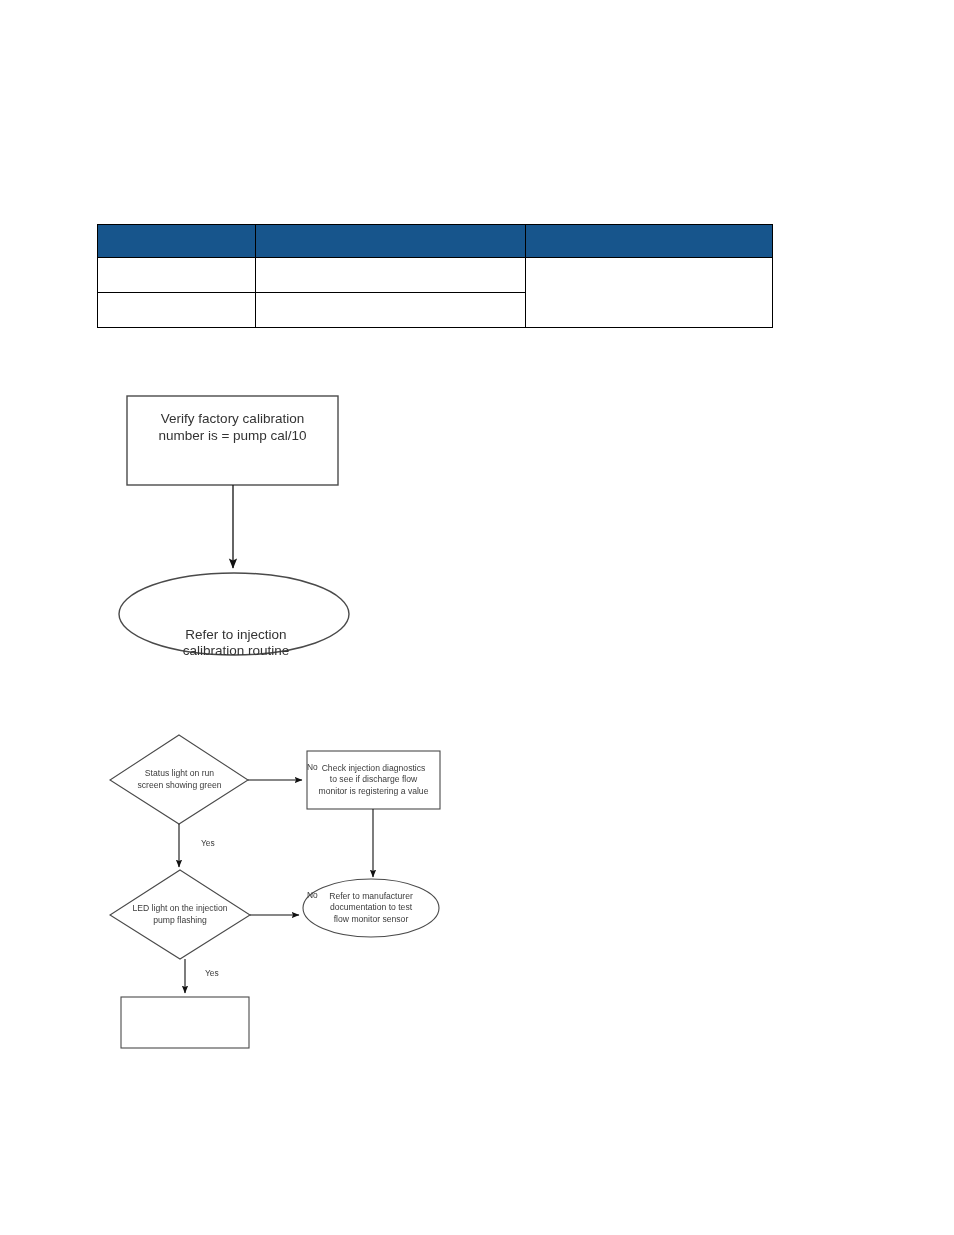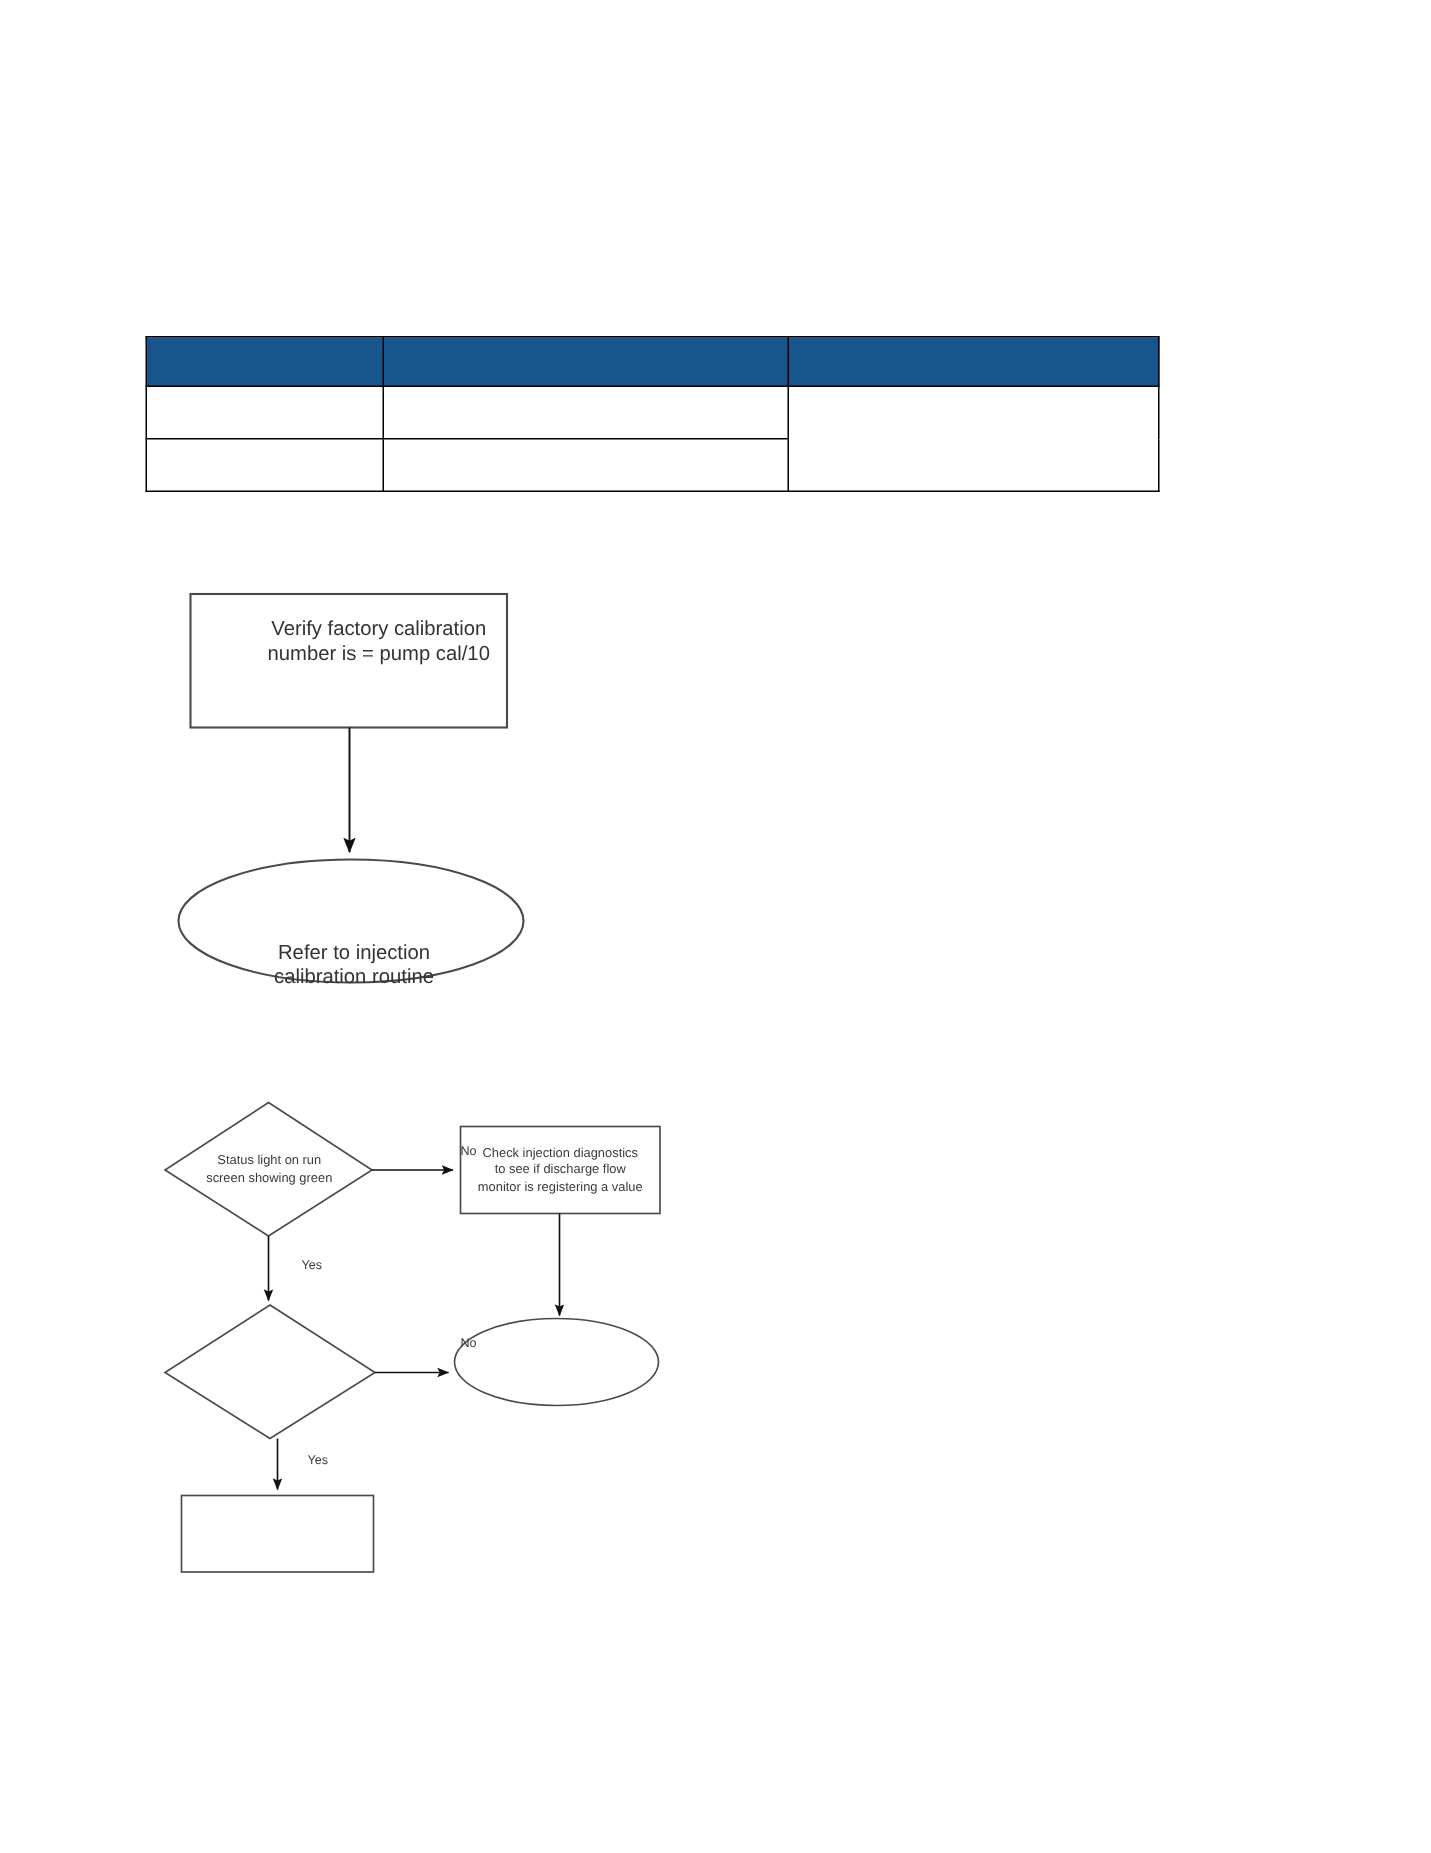--- a/index.html
+++ b/index.html
@@ -95,21 +95,21 @@
   }
   .edge-label {
     position: absolute;
     font-size: 8.4px;
     color: #3b3b3b;
     font-family: "Liberation Sans", sans-serif;
     padding-left: 40px;
   }
 
   
-  #n-verify-box      { left: 127px; top: 396px; width: 211px; height: 63px; padding-left: 20px; }
+  #n-verify-box      { left: 127px; top: 396px; width: 211px; height: 63px; }
   #n-refer-cal       { left: 125px; top: 575px; width: 222px; height: 80px; margin-top: 28px; }
   #n-status-diamond  { left: 112px; top: 737px; width: 135px; height: 86px; }
   #n-check-diag      { left: 307px; top: 751px; width: 133px; height: 58px; border-radius: 21px; }
   #n-led-diamond     { left: 112px; top: 872px; width: 136px; height: 86px; }
   #n-refer-manu      { left: 308px; top: 880px; width: 126px; height: 56px; }
   #n-check-thresh    { left: 121px; top: 997px; width: 128px; height: 51px; }
 
   #e-no-1   { left: 267px; top: 762px; }
   #e-yes-1  { left: 161px; top: 838px; }
   #e-no-2   { left: 267px; top: 890px; }
@@ -192,21 +192,26 @@
   <div class="node-label lbl-big" id="n-refer-cal">Refer to injection
 calibration routine</div>
 
   <div class="node-label lbl-small" id="n-status-diamond">Status light on run
 screen showing green</div>
 
   <div class="node-label lbl-small" id="n-check-diag">Check injection diagnostics
 to see if discharge flow
 monitor is registering a value</div>
 
-
+  <div class="node-label lbl-small" id="n-led-diamond">LED light on the injection
+pump flashing</div>
+
+  <div class="node-label lbl-small" id="n-refer-manu">Refer to manufacturer
+documentation to test
+flow monitor sensor</div>
 
 
   <div class="edge-label" id="e-no-1">No</div>
 
   <div class="edge-label" id="e-yes-1">Yes</div>
 
   <div class="edge-label" id="e-no-2">No</div>
 
   <div class="edge-label" id="e-yes-2">Yes</div>
 

